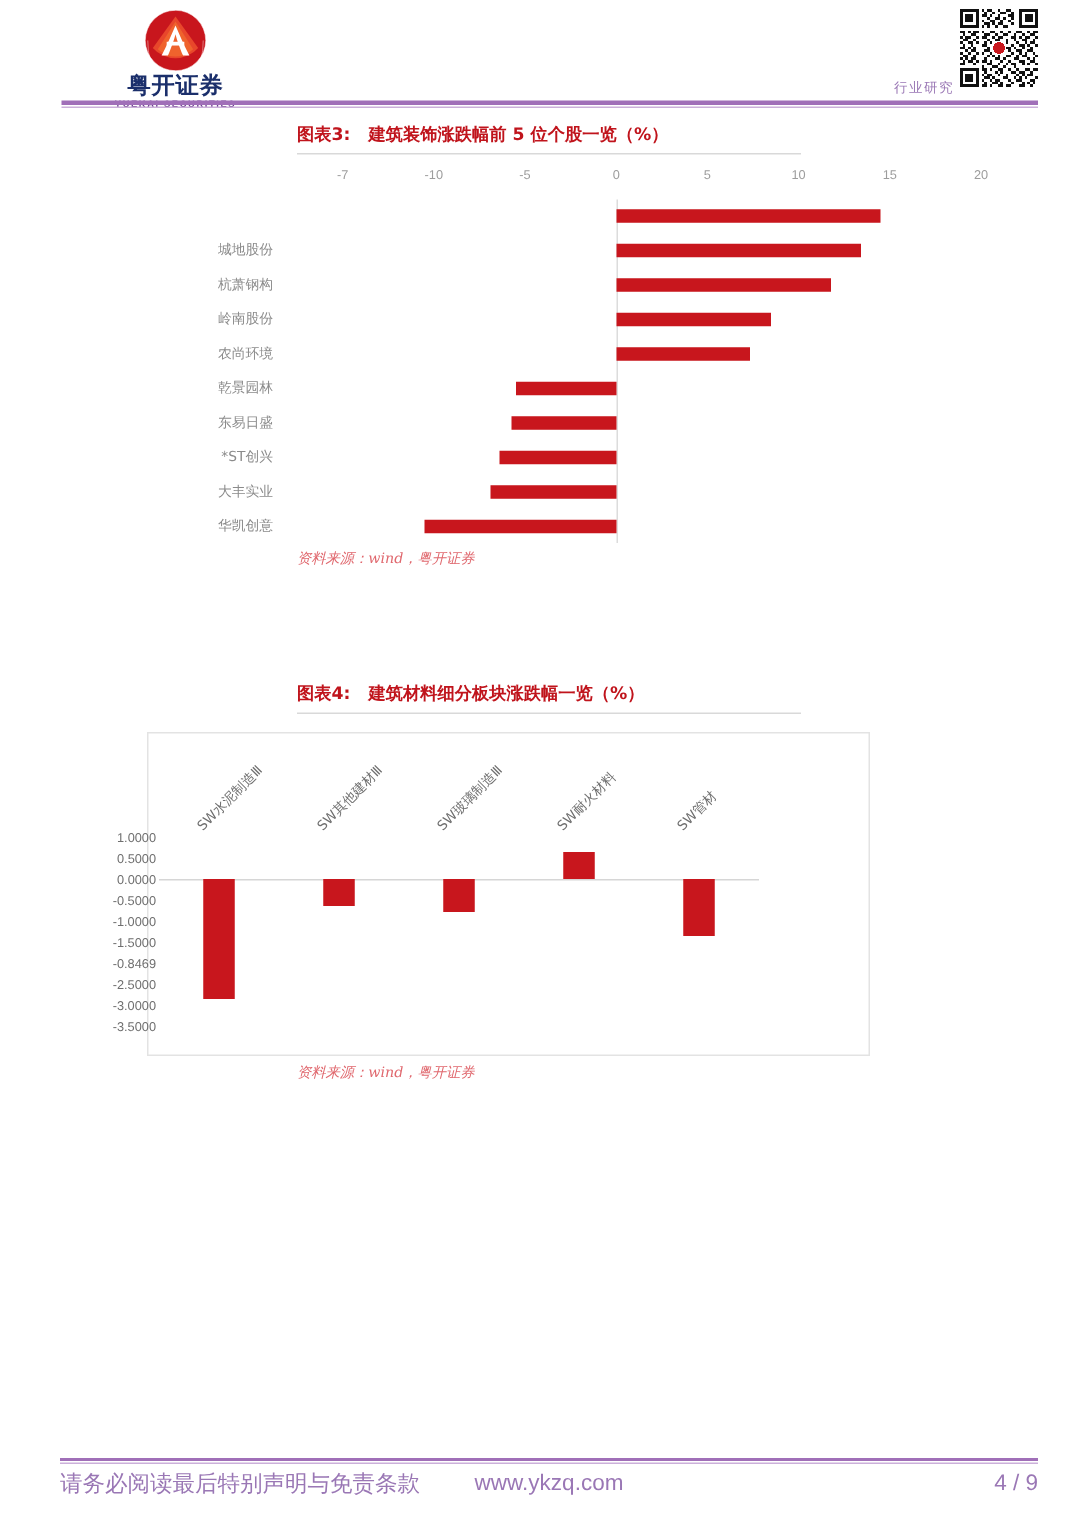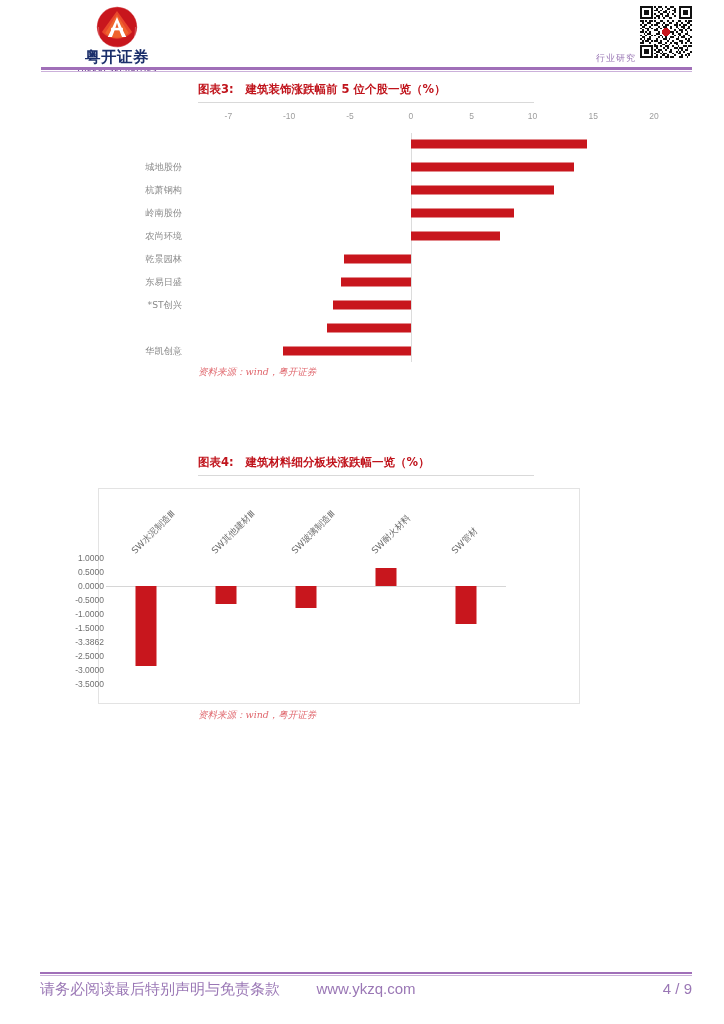--- a/index.html
+++ b/index.html
@@ -555,20 +555,23 @@
           </div>
           <div class="c3-row" style="top: 60%; height: 10%;">
             <span class="c3-label">东易日盛</span>
           </div>
           <div class="c3-row" style="top: 50%; height: 10%;">
             <span class="c3-label">乾景园林</span>
           </div>
           <div class="c3-row" style="top: 70%; height: 10%;">
             <span class="c3-label">*ST创兴</span>
           </div>
+          <div class="c3-row" style="top: 80%; height: 10%;">
+            <span class="c3-label">大丰实业</span>
+          </div>
           <div class="c3-row" style="top: 90%; height: 10%;">
             <span class="c3-label">华凯创意</span>
           </div>
         </div>
       <div class="c3-plot" id="c3-plot">
         <div class="c3-zero" id="c3-zero" style="left: 46.6667%;"></div>
       <div class="c3-row" style="top: 0%; height: 10%;">
             <div class="c3-bar" style="background: rgb(200, 22, 29); left: 46.6667%; width: 38.6667%;"></div>
           </div>
           <div class="c3-row" style="top: 10%; height: 10%;">
@@ -612,21 +615,21 @@
 
     <div class="chart4" id="chart4">
       <div class="c4-frame"></div>
       <div class="c4-ylabels" id="c4-ylabels">
           <div class="c4-ytick" style="top: 5%;">1.0000</div>
           <div class="c4-ytick" style="top: 15%;">0.5000</div>
           <div class="c4-ytick" style="top: 25%;">0.0000</div>
           <div class="c4-ytick" style="top: 35%;">-0.5000</div>
           <div class="c4-ytick" style="top: 45%;">-1.0000</div>
           <div class="c4-ytick" style="top: 55%;">-1.5000</div>
-          <div class="c4-ytick" style="top: 65%;">-3.3862</div>
+          <div class="c4-ytick" style="top: 65%;">-0.8469</div>
           <div class="c4-ytick" style="top: 75%;">-2.5000</div>
           <div class="c4-ytick" style="top: 85%;">-3.0000</div>
           <div class="c4-ytick" style="top: 95%;">-3.5000</div>
         </div>
       <div class="c4-plot" id="c4-plot">
         <div class="c4-zeroline" id="c4-zeroline" style="top: 25%;"></div>
       <div class="c4-col" style="left: 0%; width: 20%;">
             <div class="c4-bar" style="background: rgb(200, 22, 29); top: 25%; height: 57.2%;"></div>
           </div>
           <div class="c4-col" style="left: 20%; width: 20%;">

